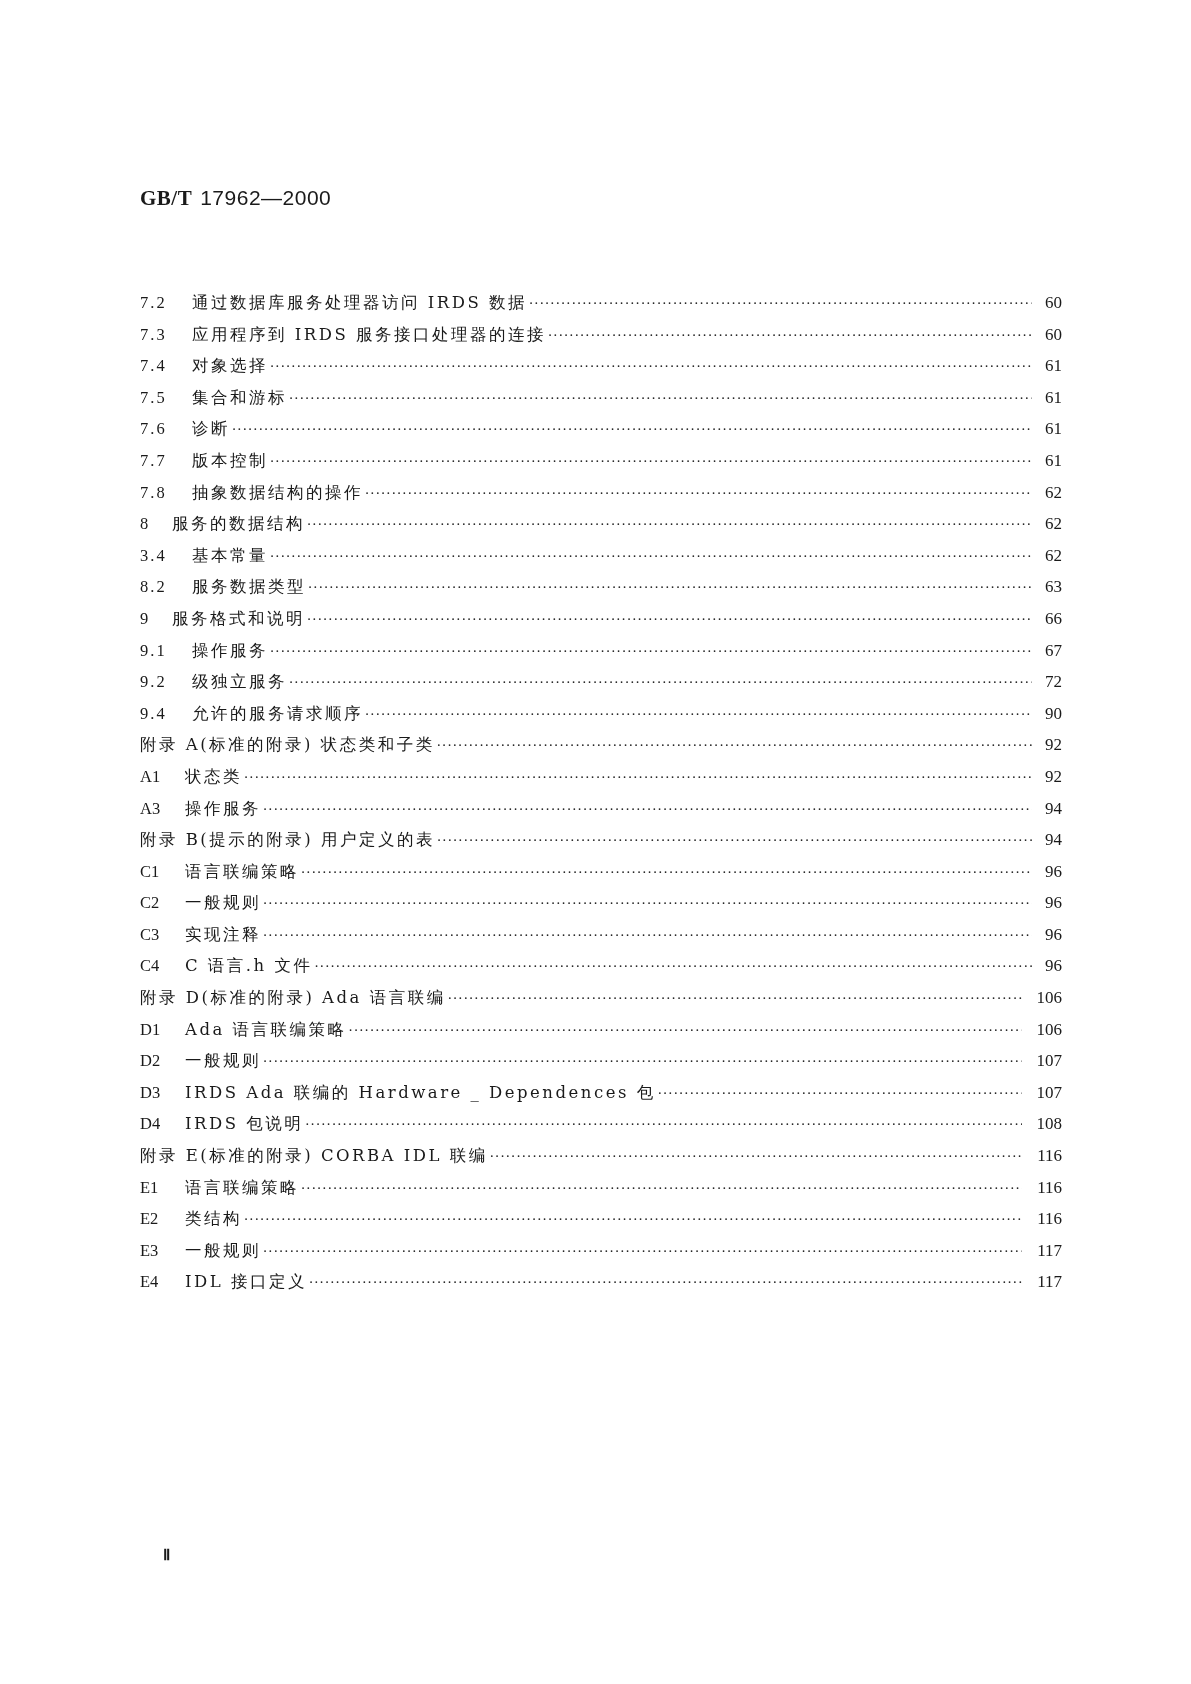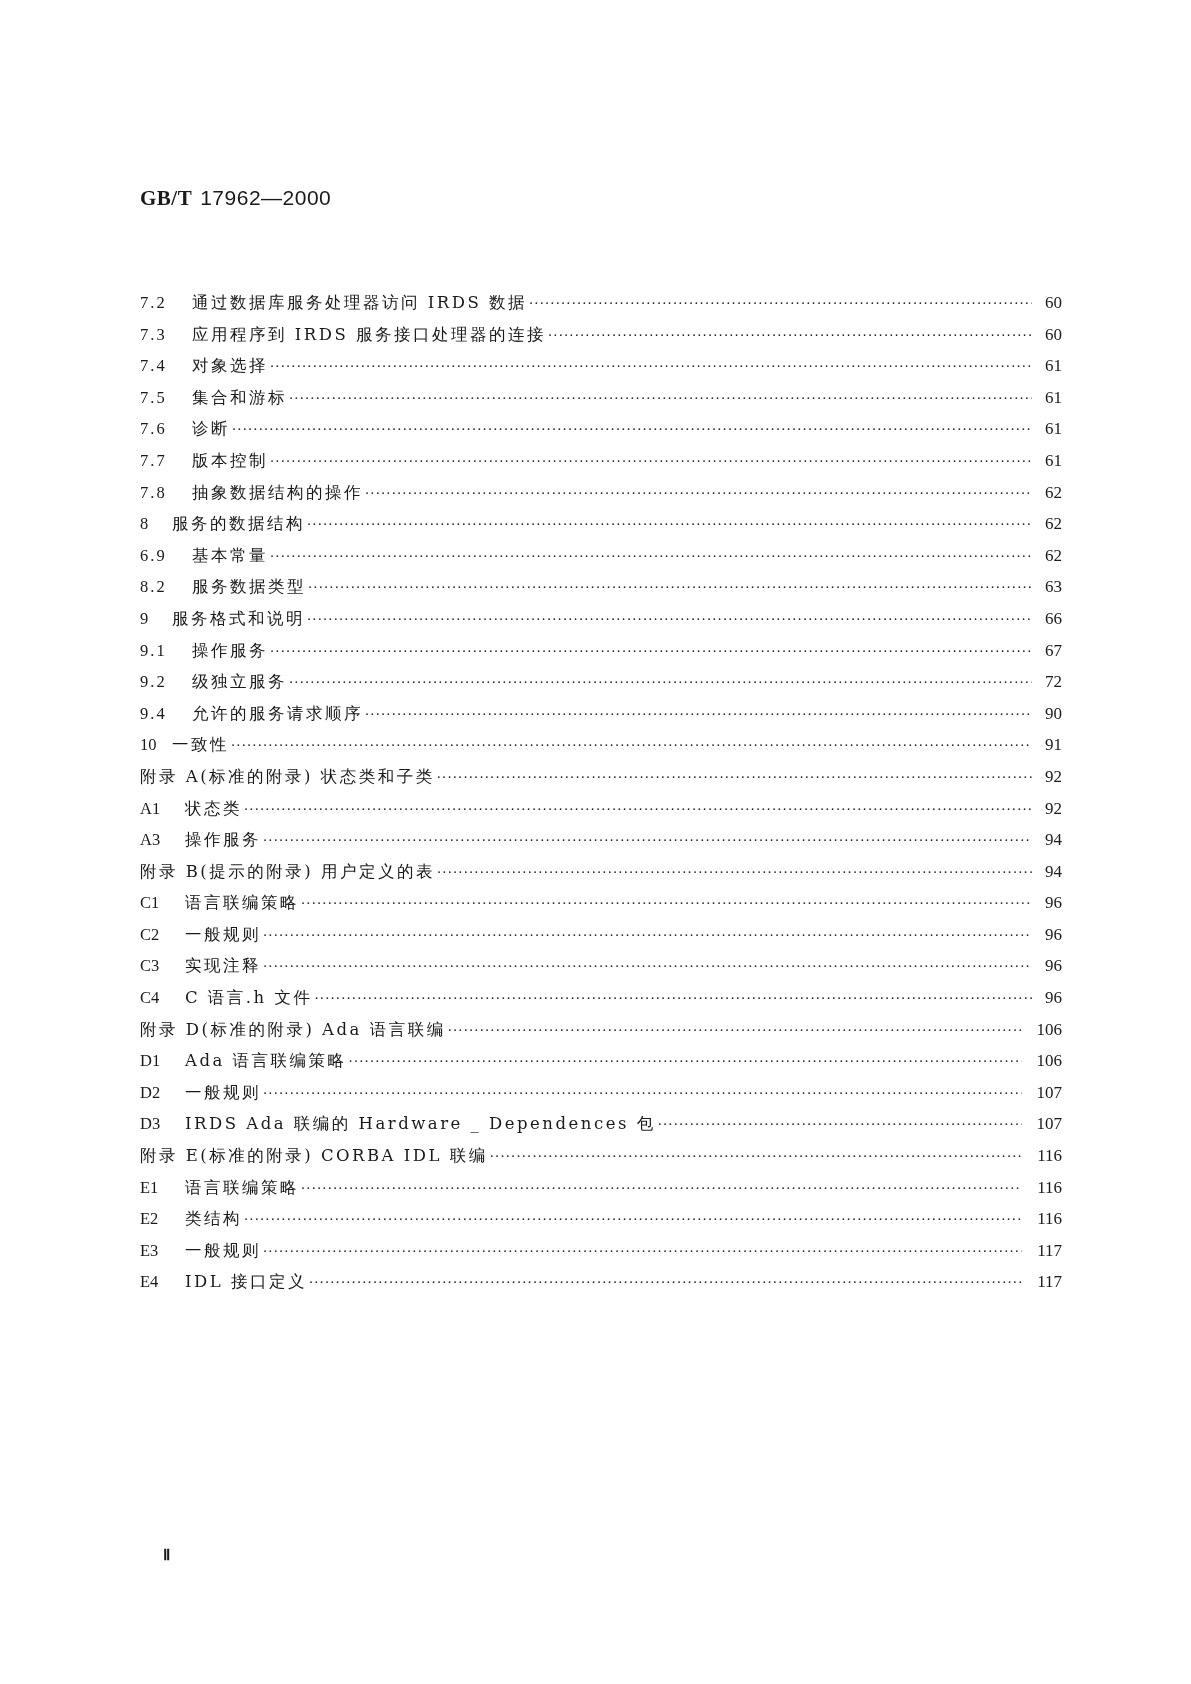--- a/index.html
+++ b/index.html
@@ -71,21 +71,21 @@
       <span class="dots"></span>
       <span class="page">62</span>
     </div>
     <div class="row">
       <span class="sec h">8</span>
       <span class="title">服务的数据结构</span>
       <span class="dots"></span>
       <span class="page">62</span>
     </div>
     <div class="row">
-      <span class="sec n">6.9</span>
+      <span class="sec n">3.4</span>
       <span class="title">基本常量</span>
       <span class="dots"></span>
       <span class="page">62</span>
     </div>
     <div class="row">
       <span class="sec n">8.2</span>
       <span class="title">服务数据类型</span>
       <span class="dots"></span>
       <span class="page">63</span>
     </div>
@@ -107,26 +107,20 @@
       <span class="dots"></span>
       <span class="page">72</span>
     </div>
     <div class="row">
       <span class="sec n">9.4</span>
       <span class="title">允许的服务请求顺序</span>
       <span class="dots"></span>
       <span class="page">90</span>
     </div>
     <div class="row">
-      <span class="sec h">10</span>
-      <span class="title">一致性</span>
-      <span class="dots"></span>
-      <span class="page">91</span>
-    </div>
-    <div class="row">
       <span class="title">附录 A(标准的附录)  状态类和子类</span>
       <span class="dots"></span>
       <span class="page">92</span>
     </div>
     <div class="row">
       <span class="sec a">A1</span>
       <span class="title">状态类</span>
       <span class="dots"></span>
       <span class="page">92</span>
     </div>
@@ -182,20 +176,26 @@
       <span class="dots"></span>
       <span class="page">107</span>
     </div>
     <div class="row wide">
       <span class="sec a">D3</span>
       <span class="title">IRDS Ada 联编的 Hardware _ Dependences 包</span>
       <span class="dots"></span>
       <span class="page">107</span>
     </div>
     <div class="row wide">
+      <span class="sec a">D4</span>
+      <span class="title">IRDS 包说明</span>
+      <span class="dots"></span>
+      <span class="page">108</span>
+    </div>
+    <div class="row wide">
       <span class="title">附录 E(标准的附录)  CORBA IDL 联编</span>
       <span class="dots"></span>
       <span class="page">116</span>
     </div>
     <div class="row wide">
       <span class="sec a">E1</span>
       <span class="title">语言联编策略</span>
       <span class="dots"></span>
       <span class="page">116</span>
     </div>

